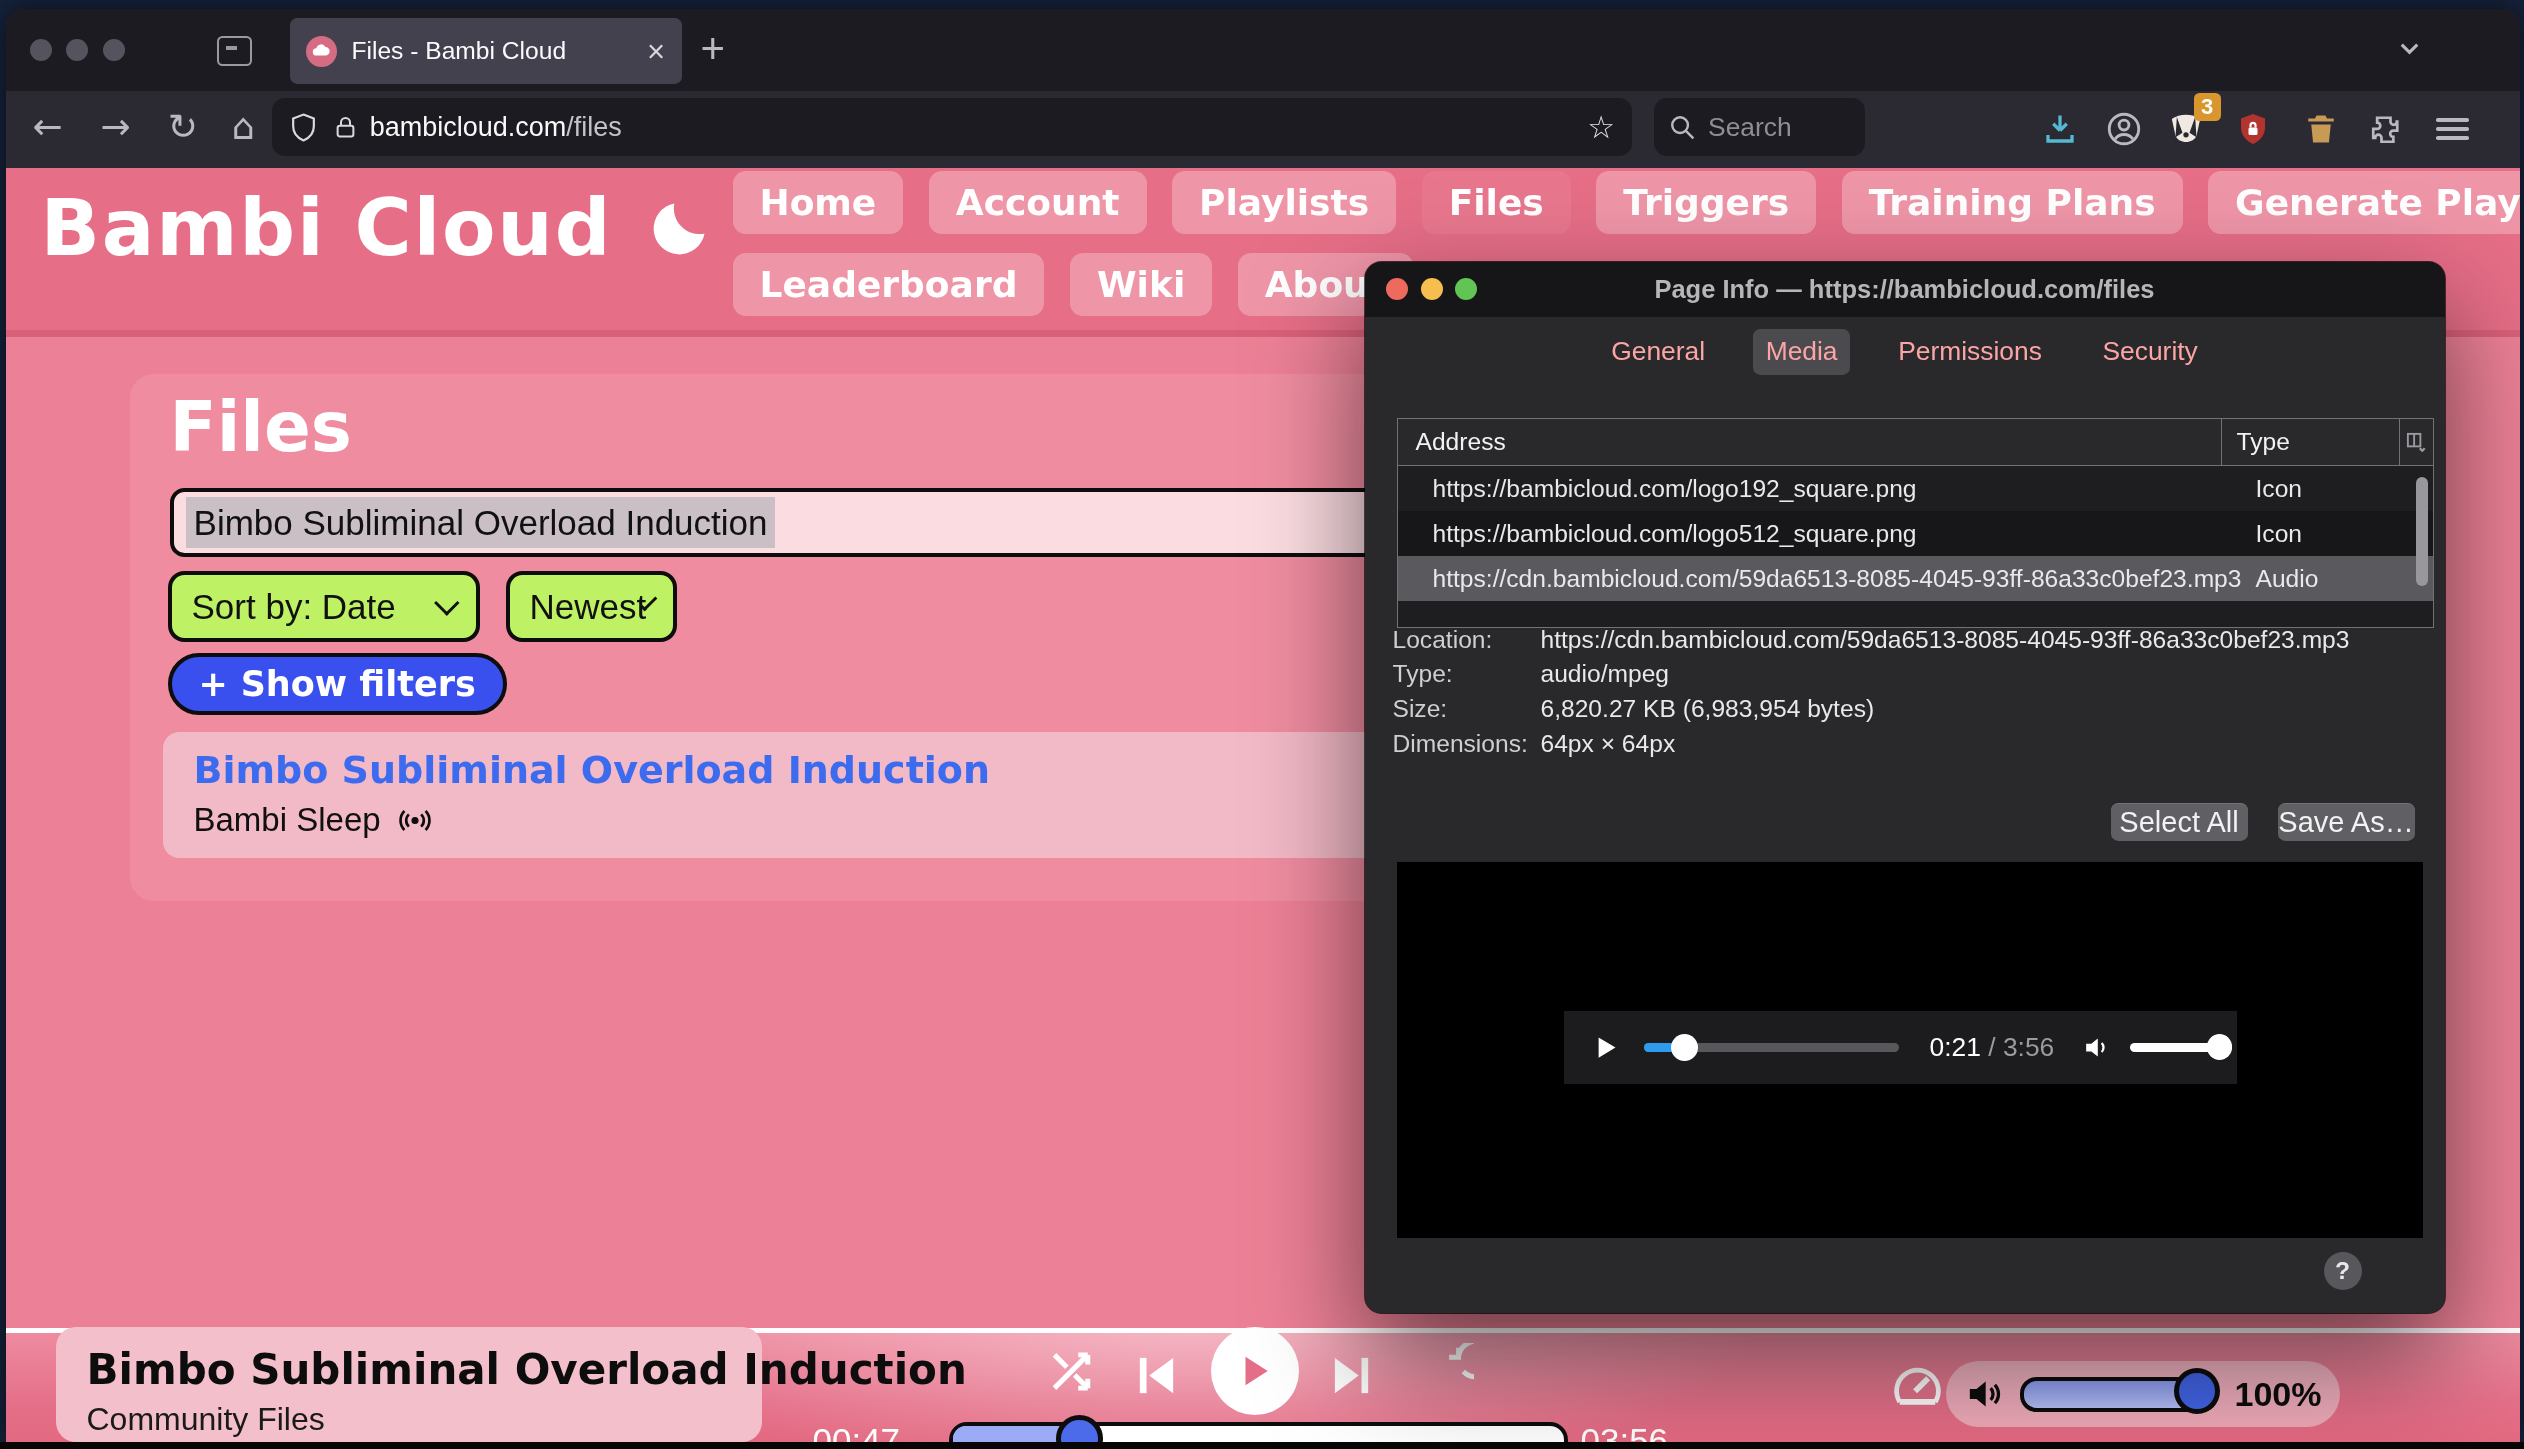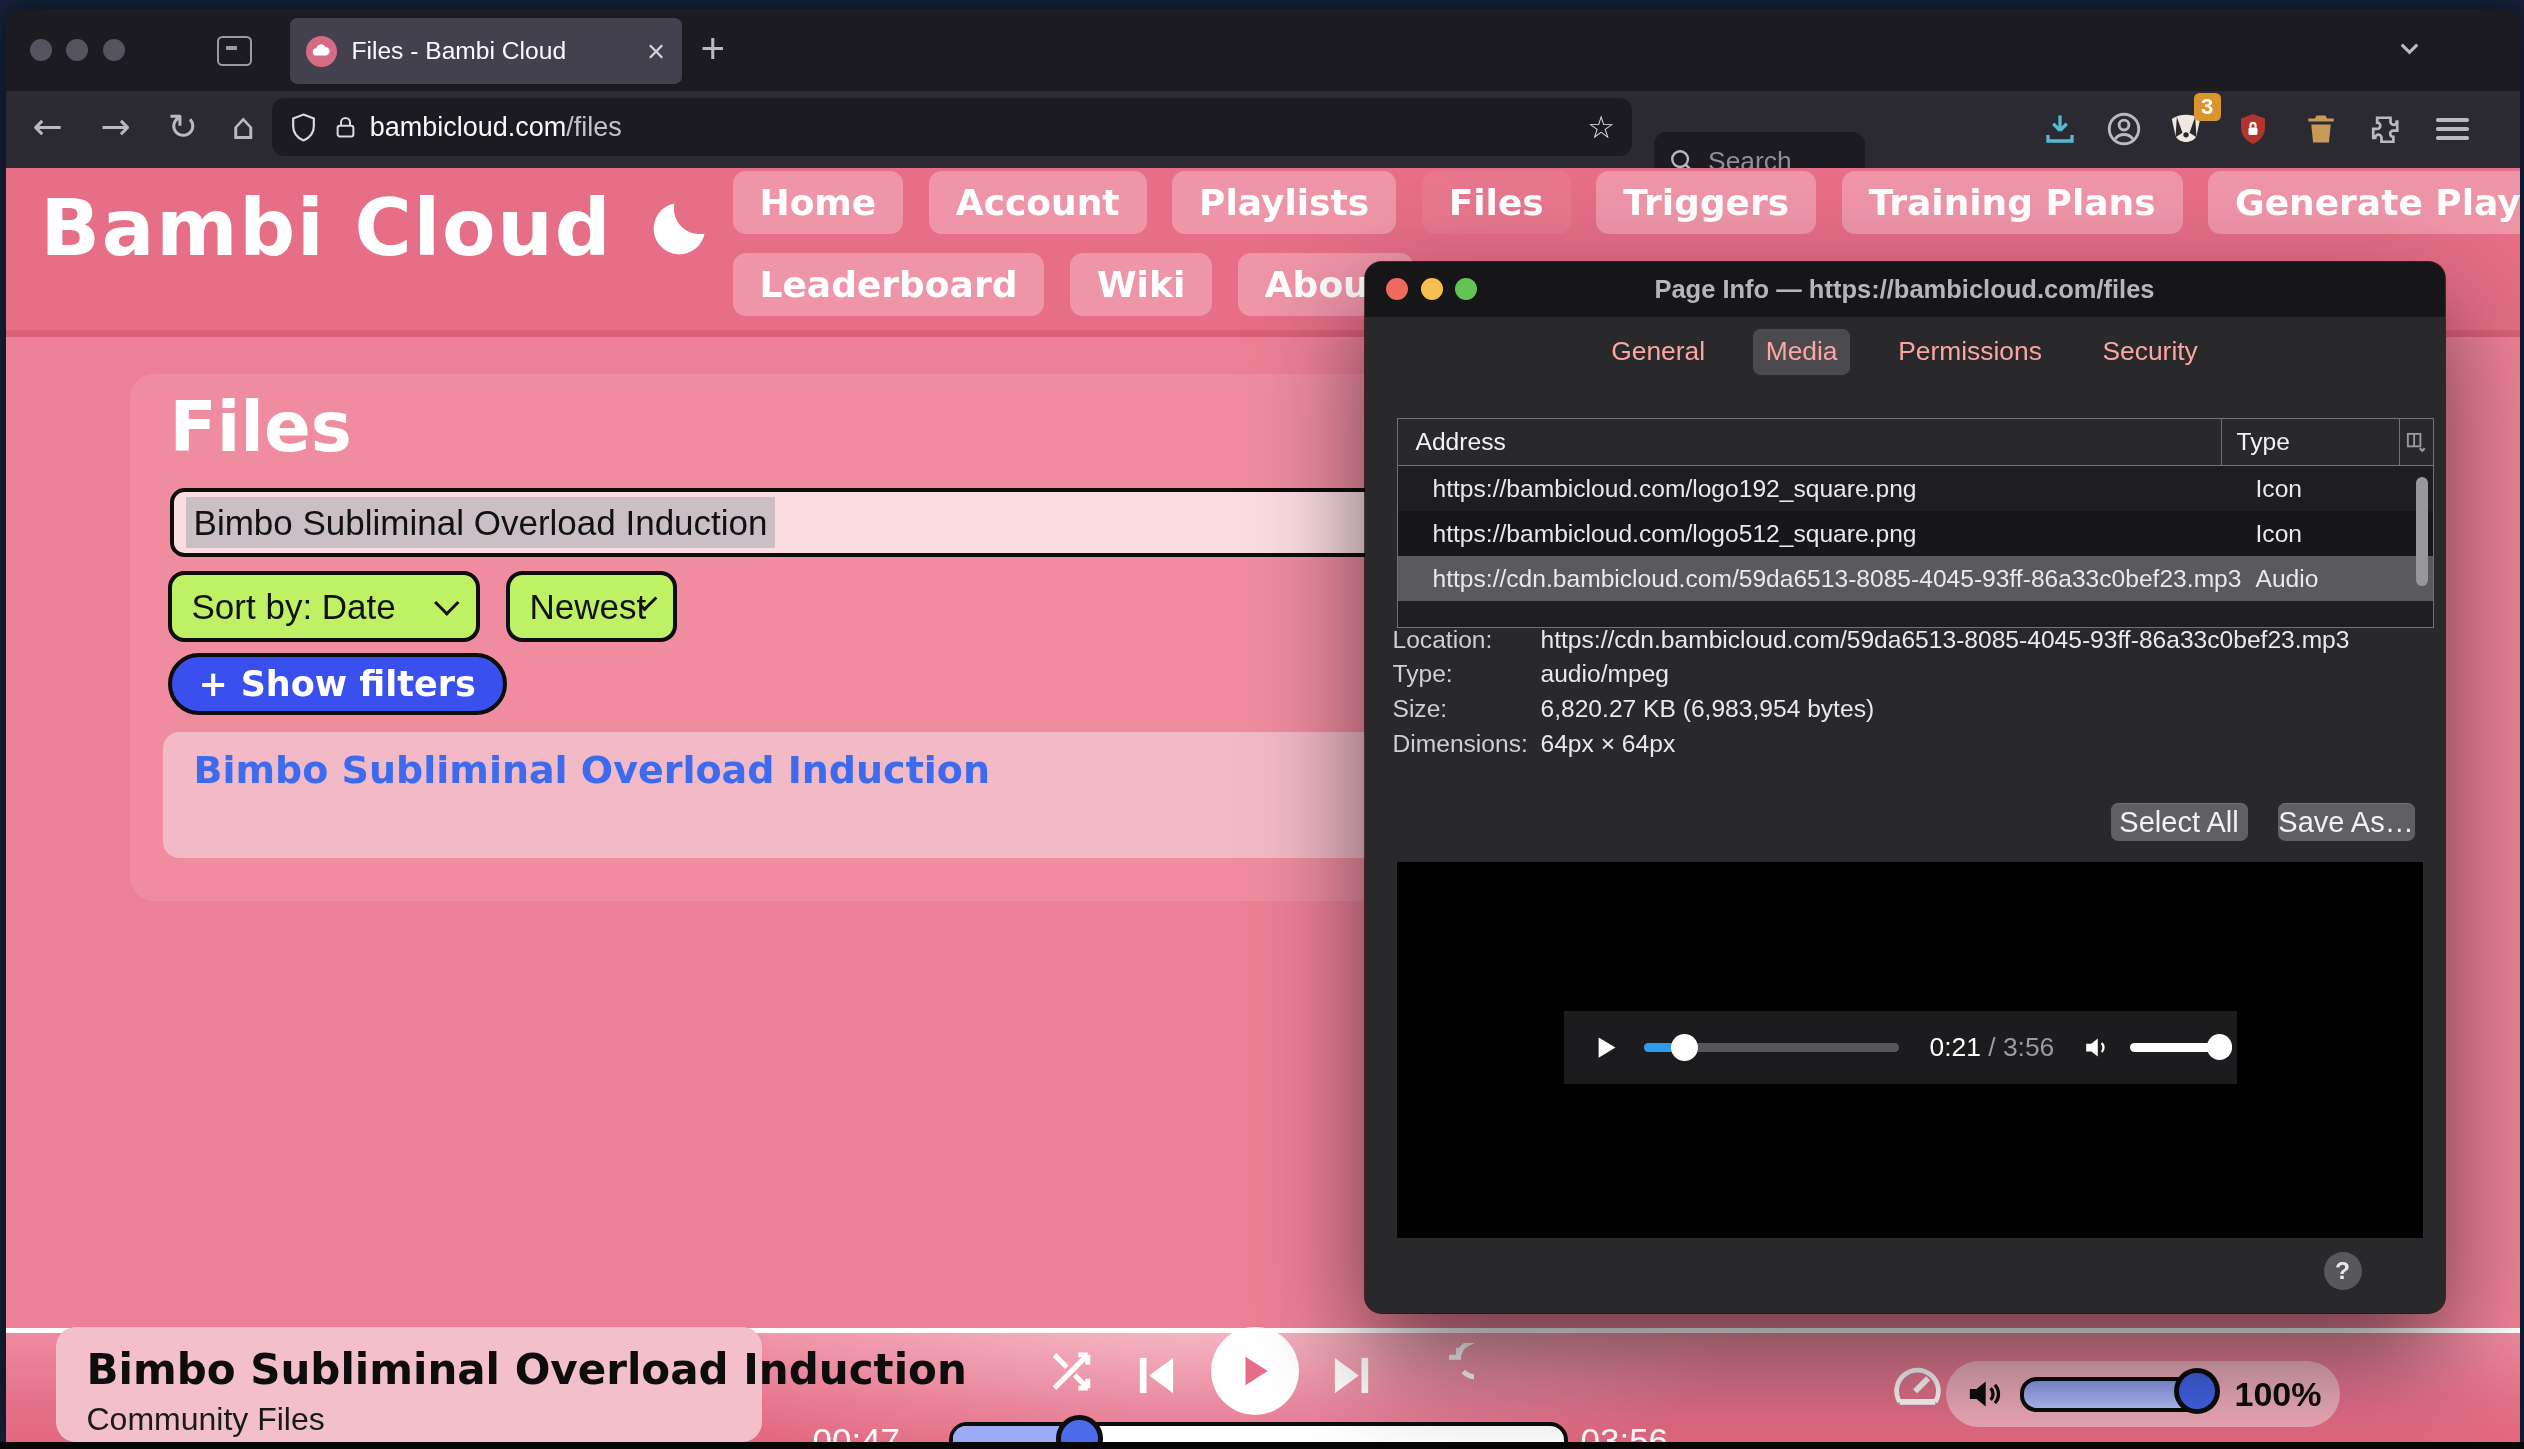--- a/index.html
+++ b/index.html
@@ -20,21 +20,21 @@
   .newtab{left:695px;top:16.4px;color:#b9b9c1;font-size:42px;font-weight:300;line-height:47px;}
   .tab-overflow{left:2388px;top:24px;color:#b9b9c1;}
 
   .toolbar{left:0;top:82px;width:100%;height:77px;background:#2b2a33;display:block;}
   .navglyph{color:#b9b9c1;font-size:36px;line-height:36px;top:18px;font-family:"DejaVu Sans",sans-serif;}
   .urlbar{left:266px;top:7.3px;width:1360px;height:58px;background:#1c1b22;border-radius:12.8px;display:flex;align-items:center;padding:0 16.4px;box-sizing:border-box;color:#b9b9c1;}
   .urltext{font-size:27px;margin-left:11px;}
   .url-domain{color:#f9f9fa;}
   .url-path{color:#c3c3cb;}
   .star{margin-left:auto;color:#e6e6ea;font-size:31px;font-family:"DejaVu Sans",sans-serif;}
-  .searchbox{left:1648px;top:7.3px;width:211px;height:58px;background:#1c1b22;border-radius:12.8px;display:flex;align-items:center;padding:0 14.6px;box-sizing:border-box;margin-top:34px;}
+  .searchbox{left:1648px;top:7.3px;width:211px;height:58px;background:#1c1b22;border-radius:12.8px;display:flex;align-items:center;padding:0 14.6px;box-sizing:border-box;}
   .search-ph{color:#8e8e96;font-size:26.4px;margin-left:11px;}
   .tbicon{top:14.6px;width:47px;height:47px;display:flex;align-items:center;justify-content:center;}
   .badge{position:absolute;right:-11px;top:-12.8px;background:#d9962c;color:#fff;font-size:22px;font-weight:bold;border-radius:5.5px;padding:0.9px 7.3px;}
   .hamburger span{display:block;width:33px;height:3.6px;background:#b9b9c1;margin:5.5px 0;border-radius:1.8px;}
 
   
   .viewport{left:0;top:159px;width:2514px;height:1274px;background:#ec8096;overflow:hidden;}
   .site-header{left:0;top:0;width:100%;height:162px;background:#e66e87;border-bottom:7.3px solid #d96078;box-sizing:content-box;}
   .logo{left:35px;top:14.6px;color:#fff;font-family:"DejaVu Sans",sans-serif;font-weight:bold;font-size:78px;letter-spacing:1.8px;display:flex;align-items:center;gap:35px;}
   .navrow{display:flex;gap:25.5px;}
@@ -249,20 +249,29 @@
     <div class="abs pinksel" style="left:500px;top:403px;width:171px">
       <span>Newest</span>
         <span class="chev"></span>
     </div>
     <div class="abs filters-btn">
       <span>+</span>
       <span>Show filters</span>
     </div>
     <div class="abs file-card">
       <div class="file-title">Bimbo Subliminal Overload Induction</div>
+      <div class="file-sub">
+        <span>Bambi Sleep</span>
+        <span>
+          <svg width="40" height="29" viewBox="0 0 36 24" fill="none" stroke="#0d0d0d" stroke-width="2.4">
+              <circle cx="18" cy="12" r="3.2" fill="#0d0d0d" stroke="none"></circle>
+              <path d="M12.5 6.5a7.5 7.5 0 000 11M23.5 6.5a7.5 7.5 0 010 11M8.5 3.5a12 12 0 000 17M27.5 3.5a12 12 0 010 17"></path>
+            </svg>
+        </span>
+      </div>
     </div>
 
     <div class="abs bottombar"></div>
     <div class="abs np-card">
       <div class="np-title">Bimbo Subliminal Overload Induction</div>
       <div class="np-sub">Community Files</div>
     </div>
     <div class="abs ctrl" style="left:1039px">
       <svg width="57" height="57" viewBox="0 0 24 24" fill="none" stroke="#fff" stroke-width="2.1">
           <path d="M4 5l5.2 5.2M12.5 13.5L18 19M18 19v-4M18 19h-4M18 5L4 19M18 5v4M18 5h-4"></path>

